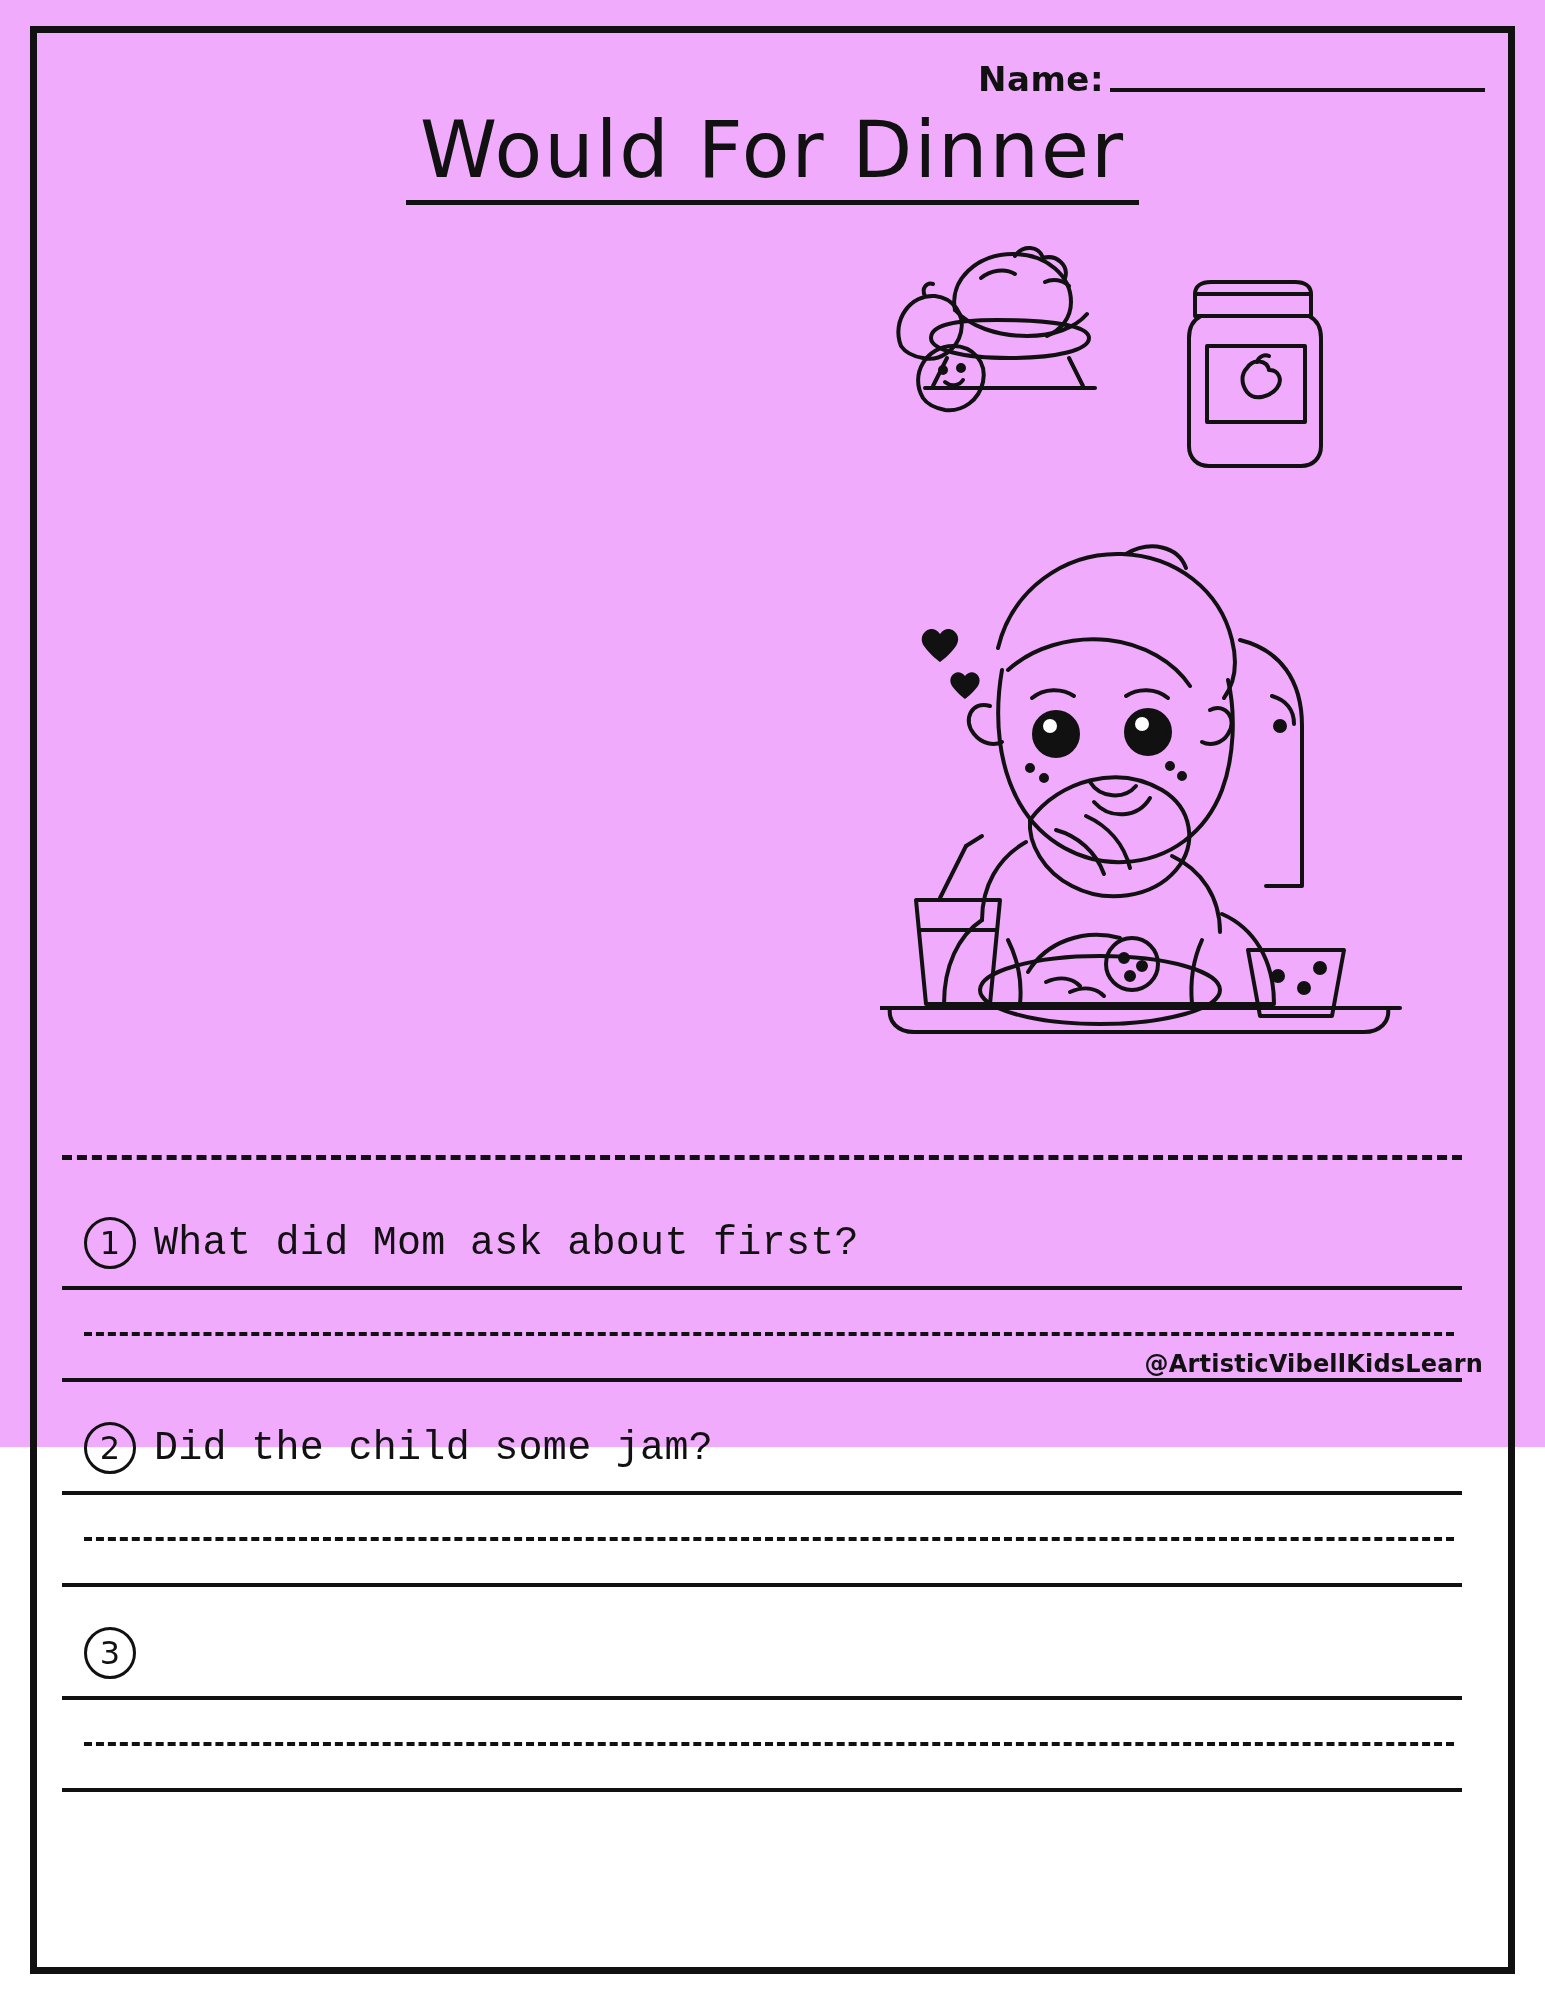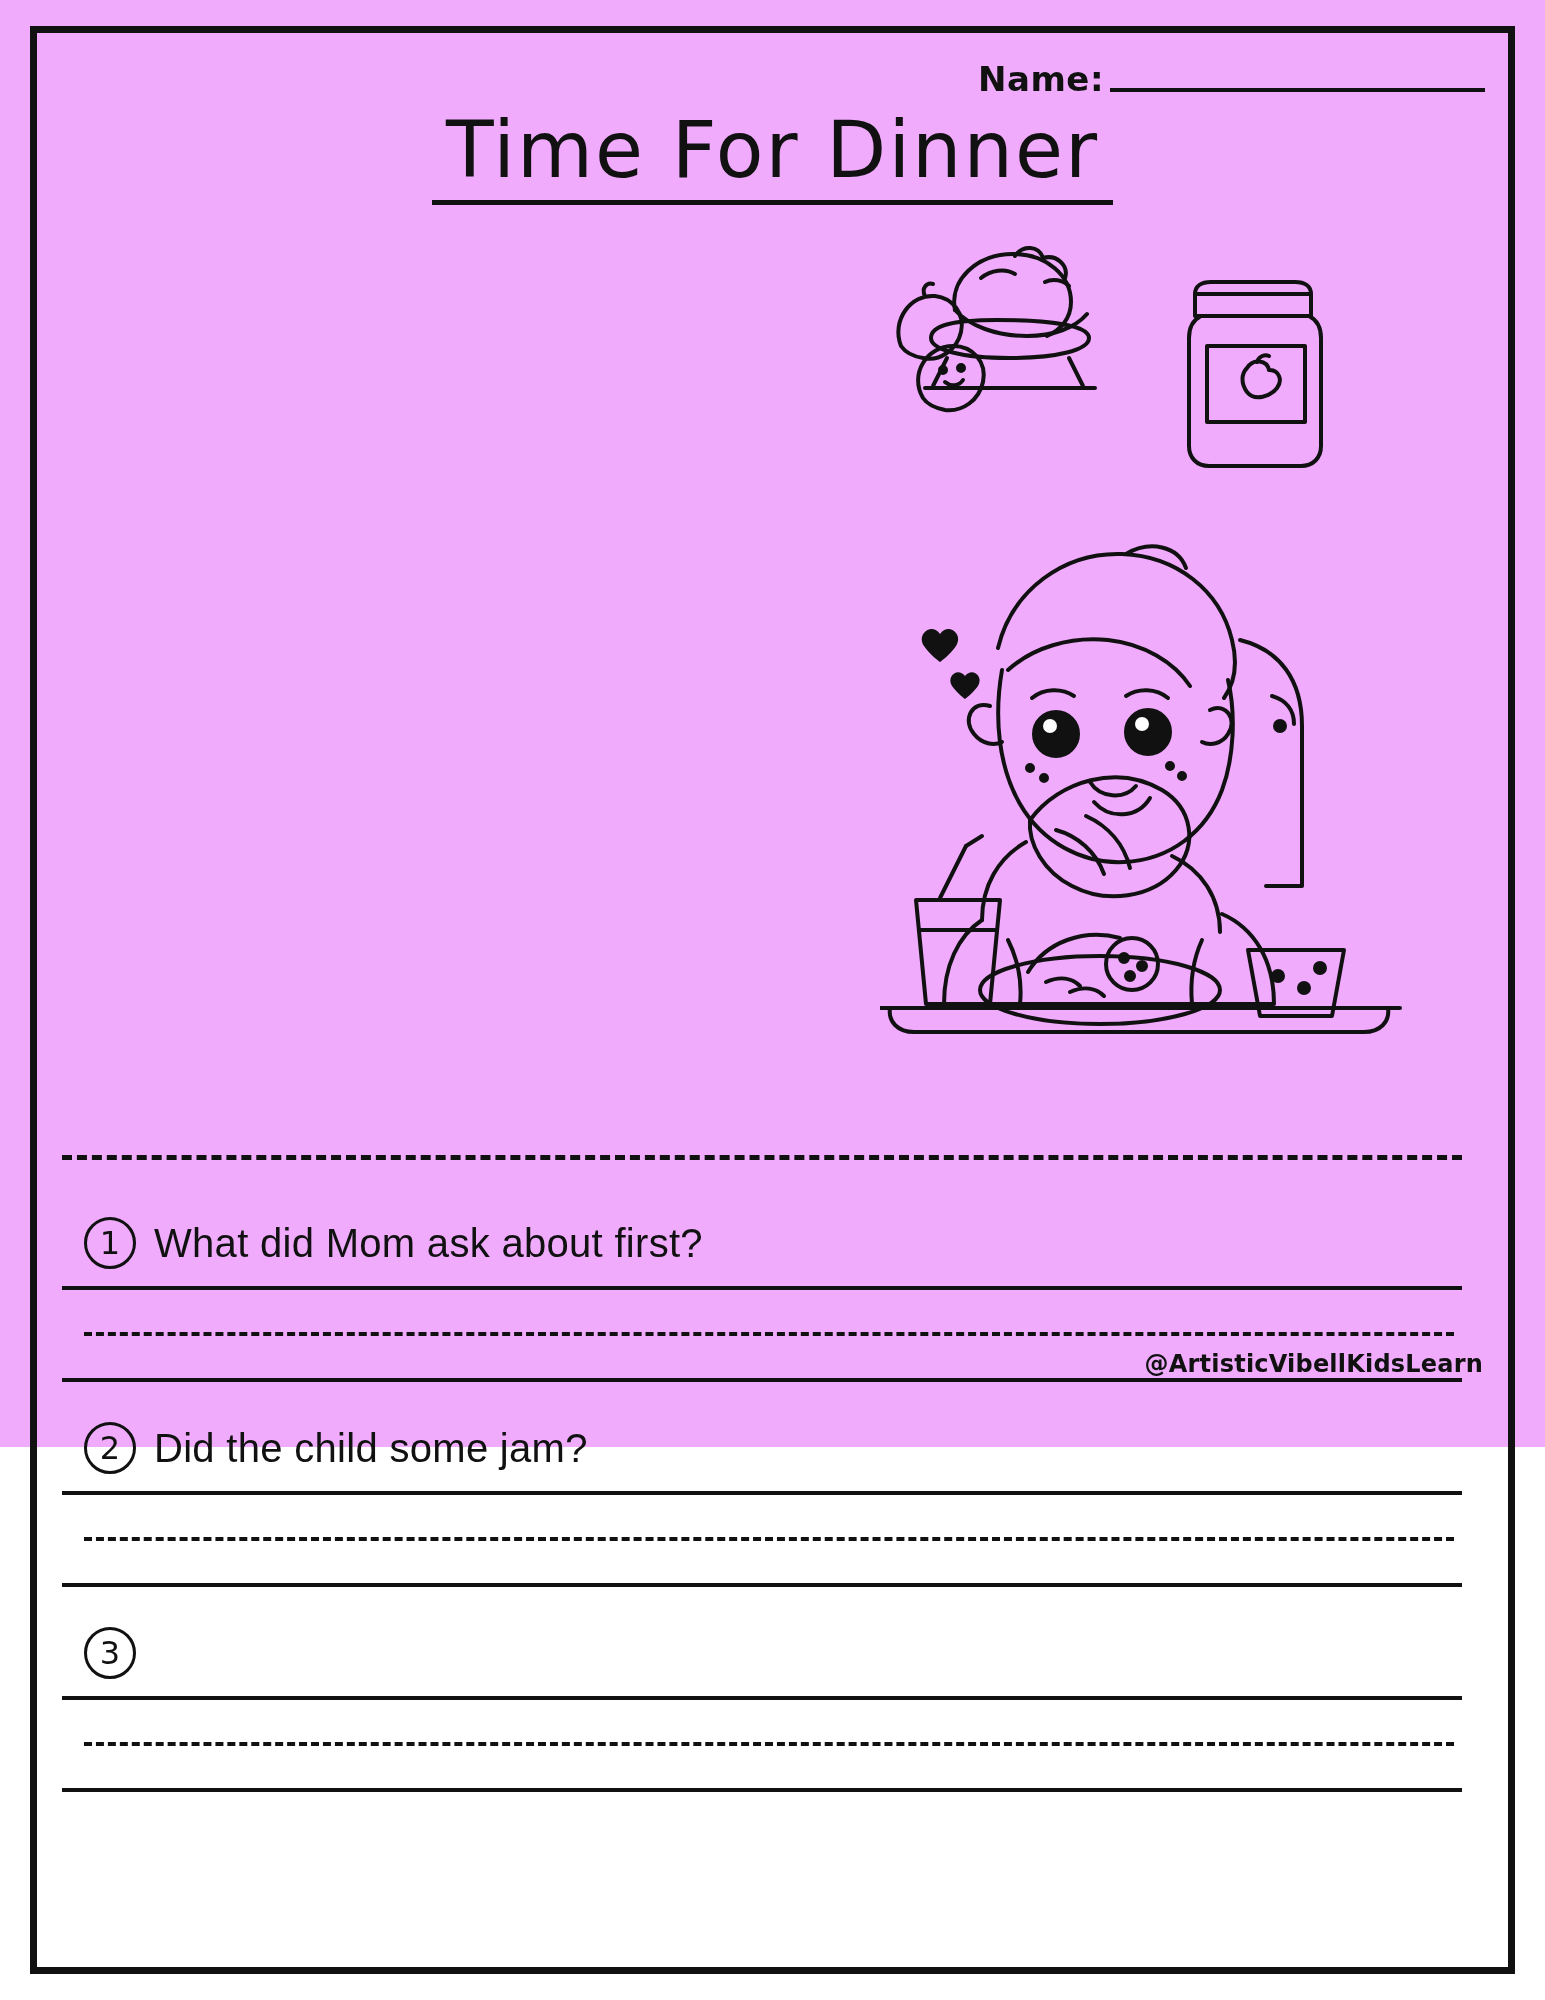--- a/index.html
+++ b/index.html
@@ -130,21 +130,21 @@
     border-radius: 50%;
     display: flex;
     align-items: center;
     justify-content: center;
     font-size: 32px;
     font-family: "DejaVu Sans", sans-serif;
     color: #111;
     box-sizing: border-box;
   }
   .q-text {
-    font-family: Liberation Sans, sans-serif;
+    font-family: Liberation Mono, monospace;
     font-size: 40px;
     color: #111;
     letter-spacing: 0.3px;
   }
   .rule-solid {
     width: 1400px;
     height: 0;
     border-top: 4px solid #111;
   }
   .rule-dashed {
@@ -174,21 +174,21 @@
 <div class="page">
 
   <div class="page-border"></div>
 
   <div class="name-row">
     <span class="name-label">Name:</span>
     <span class="name-line"></span>
   </div>
 
   <div class="title-wrap">
-    <span class="title">Time For Dinner</span>
+    <span class="title">Would For Dinner</span>
   </div>
 
 
   <div class="art art-food">
     <svg width="520" height="250" viewBox="0 0 520 250" fill="none" stroke="#111" stroke-width="4" stroke-linecap="round" stroke-linejoin="round">
 
       <g>
         <path d="M120 18 c8 -12 24 -10 28 2 c14 -4 26 8 22 20"></path>
         <path d="M60 72 c-6 -30 22 -56 58 -56 c34 0 58 22 58 48 c0 16 -10 28 -24 34"></path>
         <path d="M60 72 c14 16 42 26 72 26 c26 0 48 -8 60 -22"></path>

